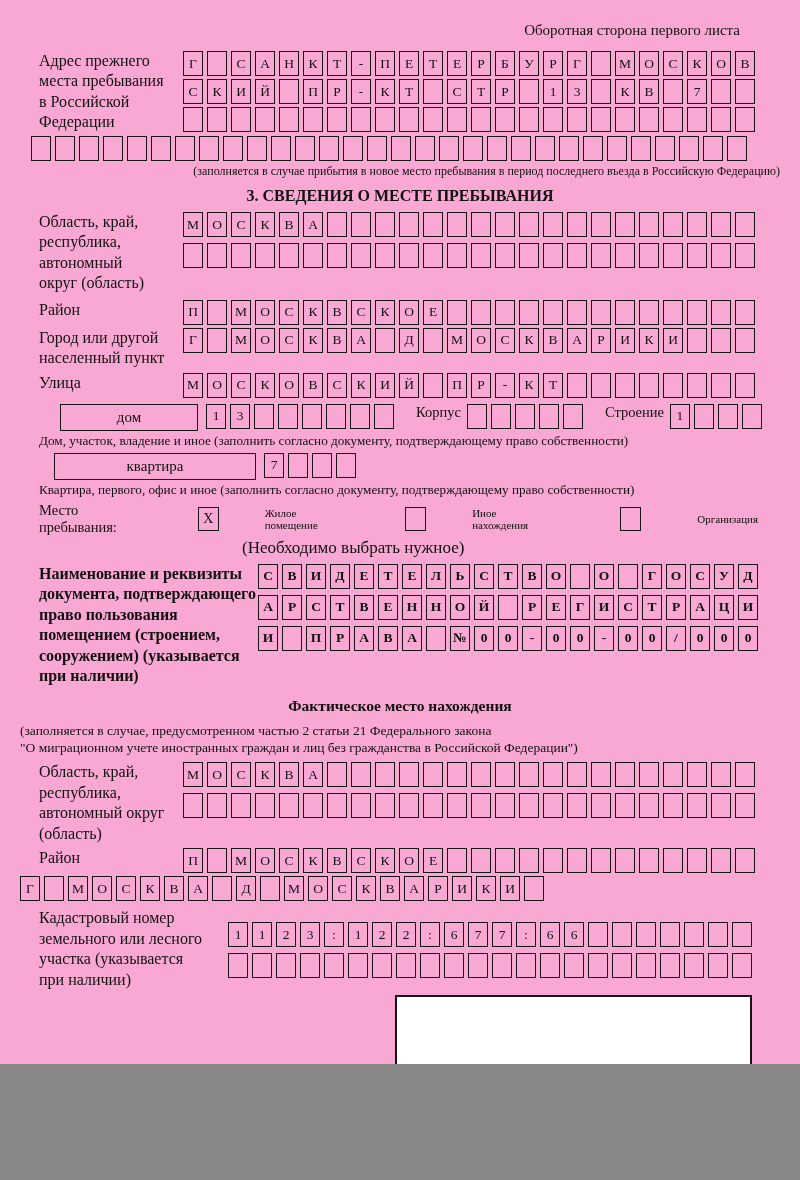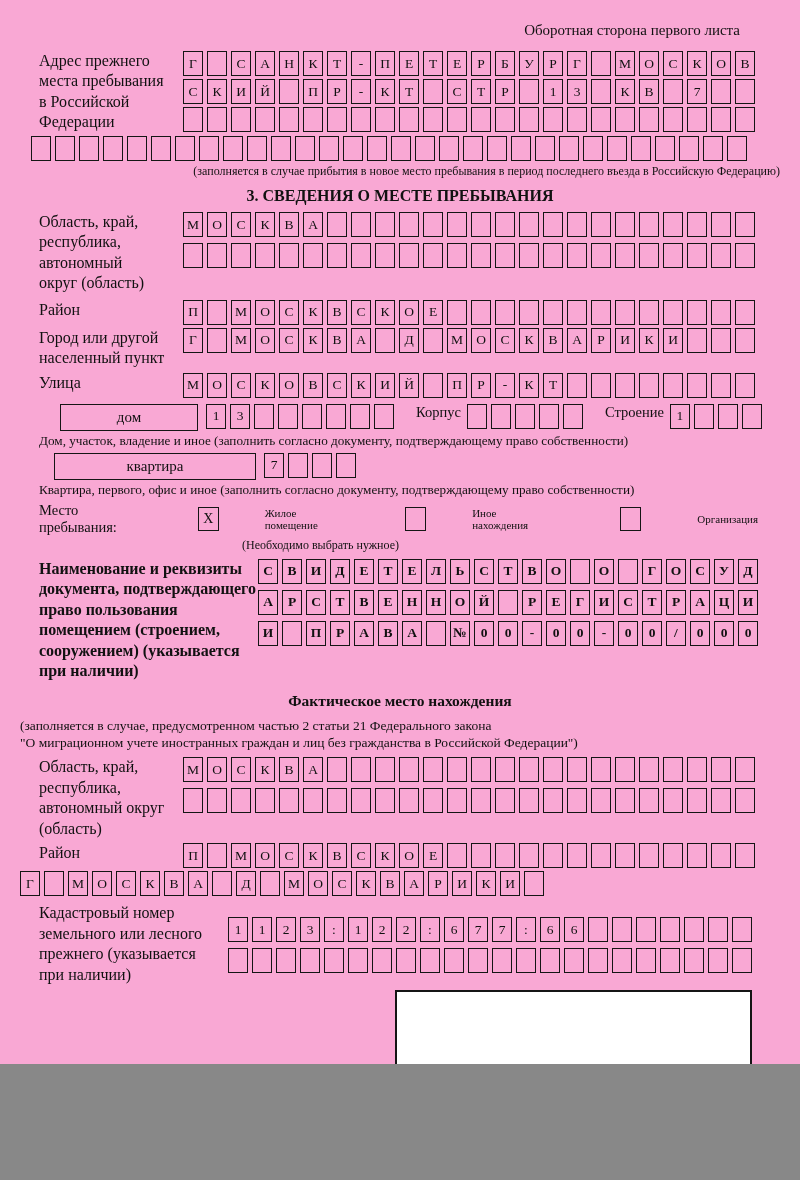--- a/index.html
+++ b/index.html
@@ -53,21 +53,21 @@
   .caption { font-size:13.2px; padding-left:19px; margin:2px 0 4px 0; }
 
   .mesto-line { display:flex; align-items:center; padding-left:19px; margin-top:4px;gap:36px; }
   .mesto-label { font-size:14.5px; margin-right:9px; }
   .chk {
     width:21px; height:24px; border:1.6px solid #151515;
     display:flex; align-items:center; justify-content:center;
     font-size:14px; flex:0 0 auto;
   }
   .opt { font-size:11px; margin:0 22px 0 10px; }
-  .mesto-note { font-size:12px; margin:2px 0 6px 222px; }
+  .mesto-note { font-size:17px; margin:2px 0 6px 222px; }
 
   .stamp-wrap { margin-left:375px; margin-top:5px; width:360px; }
   .stamp-box { width:357px; height:174px; border:2px solid #151515; background:#fff; }
   .stamp-caption {
     margin-top:5px; text-align:center;
     font-size:13.8px; line-height:1.33; white-space:pre-line;
   } .gap6 { height:6px; }
 </style>
 </head>
 <body>
@@ -613,21 +613,21 @@
           <div class="cell">К</div>
           <div class="cell">И</div>
           <div class="cell"></div>
         </div>
     </div>
   </div>
 
   <div class="field" style="margin-top:4px;">
     <div class="flabel kad">Кадастровый номер
 земельного или лесного
-прежнего (указывается
+участка (указывается
 при наличии)</div>
     <div class="rows" style="padding-top:14px;">
       <div class="cellrow" style="margin-bottom:6px;">
           <div class="cell">1</div>
           <div class="cell">1</div>
           <div class="cell">2</div>
           <div class="cell">3</div>
           <div class="cell">:</div>
           <div class="cell">1</div>
           <div class="cell">2</div>

